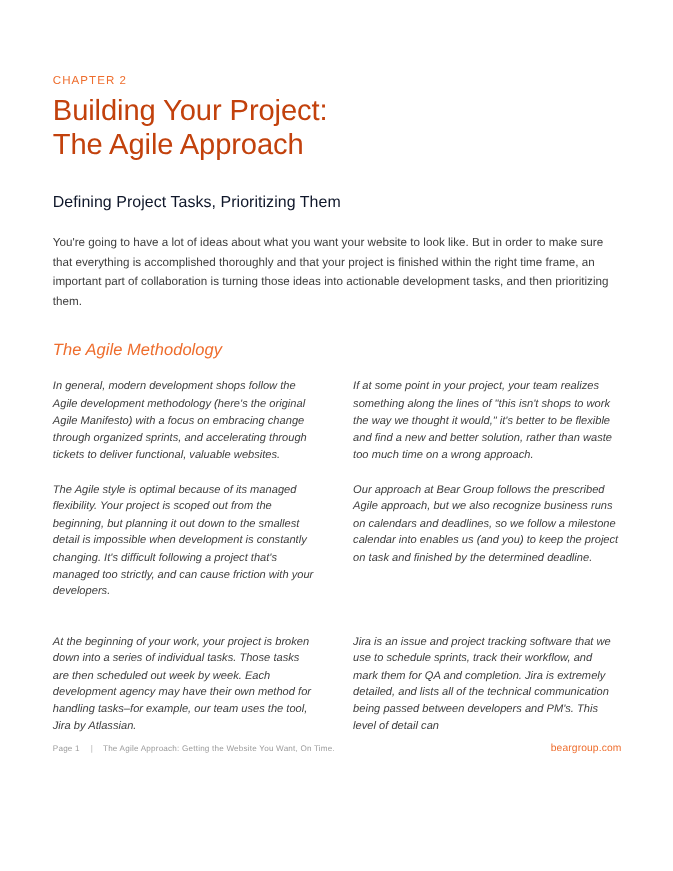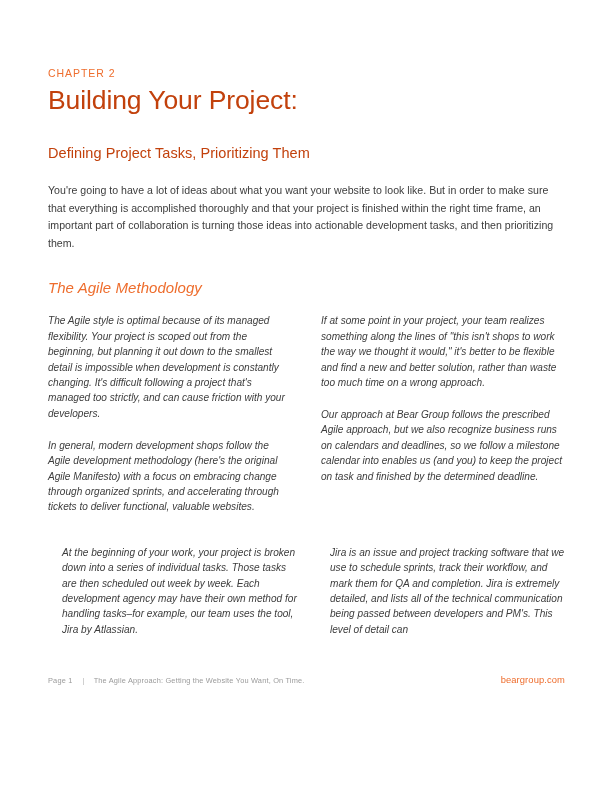--- a/index.html
+++ b/index.html
@@ -45,21 +45,21 @@
     line-height: 31px;
     letter-spacing: -0.1px;
     margin: 0;
   }
   .doc-title .line {
     display: block;
   }
 
   
   .doc-subtitle {
-    color: #c2410c;
+    color: #0f172a;
     font-size: 14.5px;
     font-weight: 400;
     line-height: 20px;
     margin: 27px 0 0 0;
     letter-spacing: 0.05px;
   }
 
   
   .intro-para {
     color: #3c3c3c;
@@ -101,21 +101,20 @@
   .col p + p {
     margin-top: 16.5px;
   }
 
   
   .section.jira {
     margin-top: 30px;
   }
   .section.jira .section-body {
     margin-top: 14px;
-    margin-left: 14px;
   }
 
   
   .footer {
     position: absolute;
     left: 48px;
     right: 47px;
     bottom: 34px;
     display: flex;
     align-items: baseline;
@@ -150,32 +149,33 @@
 </head>
 <body>
 
 <div class="page">
   <div class="content">
 
     <div class="chapter-label">CHAPTER 2</div>
 
     <h1 class="doc-title">
       <span class="line">Building Your Project:</span>
+      <span class="line">The Agile Approach</span>
     </h1>
 
     <h2 class="doc-subtitle">Defining Project Tasks, Prioritizing Them</h2>
 
     <p class="intro-para">You're going to have a lot of ideas about what you want your website to look like. But in order to make sure that everything is accomplished thoroughly and that your project is finished within the right time frame, an important part of collaboration is turning those ideas into actionable development tasks, and then prioritizing them.</p>
 
     <div class="section">
       <h3 class="section-heading">The Agile Methodology</h3>
       <div class="section-body">
         <div class="col">
+          <p>In general, modern development shops follow the Agile development methodology (here's the original Agile Manifesto) with a focus on embracing change through organized sprints, and accelerating through tickets to deliver functional, valuable websites.</p>
           <p>The Agile style is optimal because of its managed flexibility. Your project is scoped out from the beginning, but planning it out down to the smallest detail is impossible when development is constantly changing. It's difficult following a project that's managed too strictly, and can cause friction with your developers.</p>
-          <p>In general, modern development shops follow the Agile development methodology (here's the original Agile Manifesto) with a focus on embracing change through organized sprints, and accelerating through tickets to deliver functional, valuable websites.</p>
         </div>
         <div class="col">
           <p>If at some point in your project, your team realizes something along the lines of "this isn't shops to work the way we thought it would," it's better to be flexible and find a new and better solution, rather than waste too much time on a wrong approach.</p>
           <p>Our approach at Bear Group follows the prescribed Agile approach, but we also recognize business runs on calendars and deadlines, so we follow a milestone calendar into enables us (and you) to keep the project on task and finished by the determined deadline.</p>
         </div>
       </div>
     </div>
 
     <div class="section jira">
       <div class="section-body">

